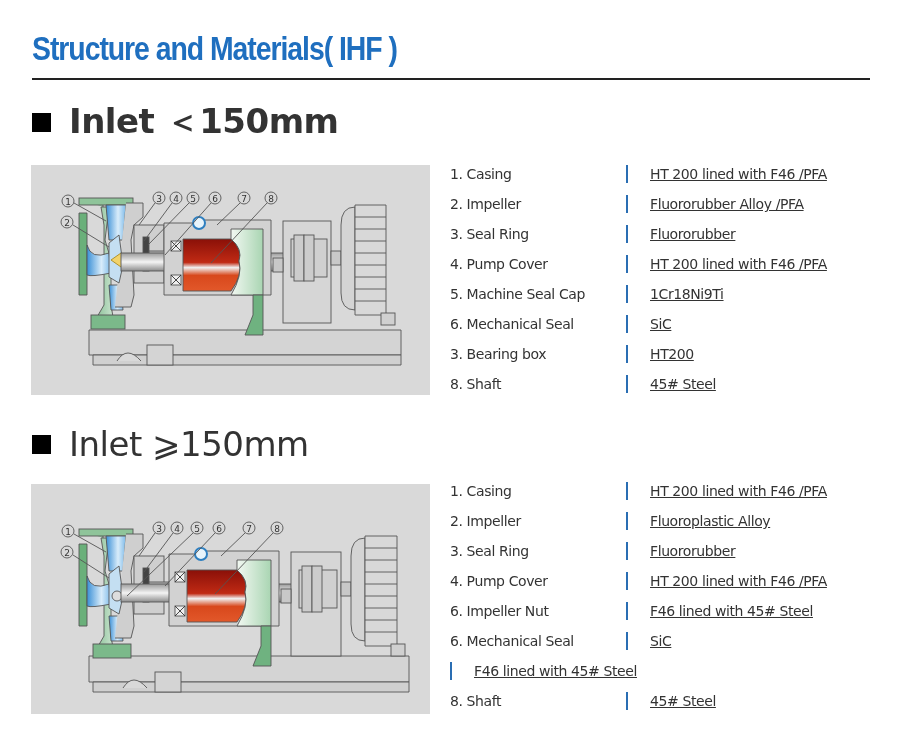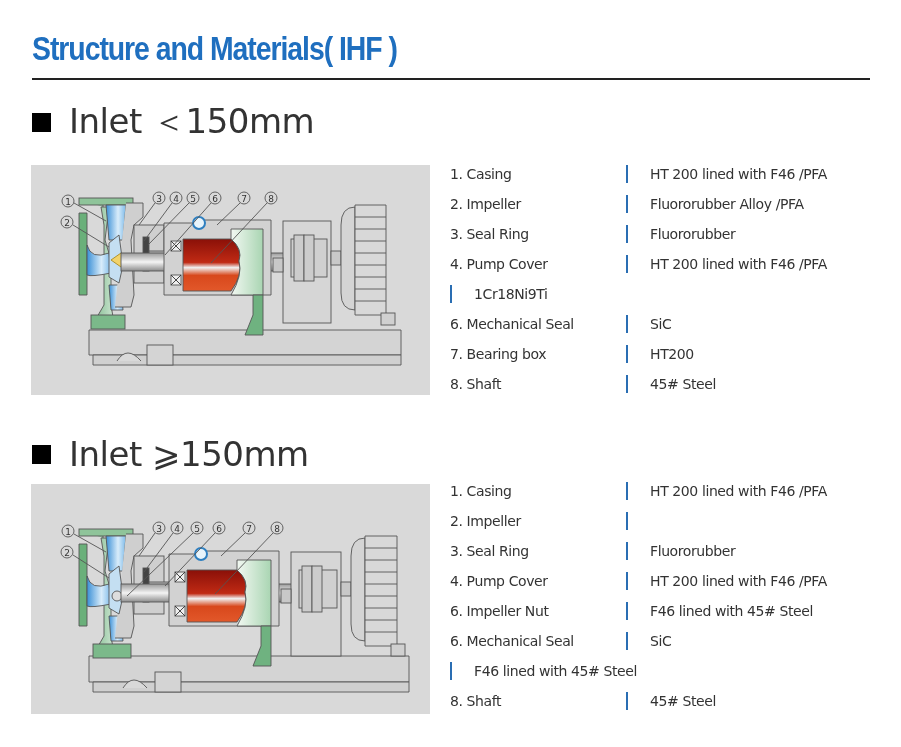--- a/index.html
+++ b/index.html
@@ -32,29 +32,29 @@
   }
   .diagram svg { width: 100%; height: 100%; display: block; }
 
   .parts-list { position: absolute; left: 450px; width: 440px; }
   .part-row {
     height: 30px; display: flex; align-items: center;
     font-family: "DejaVu Sans", sans-serif; font-size: 14px; color: #333;
   }
   .part-name { width: 176px; white-space: nowrap; letter-spacing: -0.4px; }
   .part-sep { width: 2px; height: 18px; background: #2a6eb3; margin-right: 22px; }
-  .part-mat { white-space: nowrap; letter-spacing: -0.4px; }
+  .part-mat { white-space: nowrap; letter-spacing: -0.4px; text-decoration: underline; }
 </style>
 </head>
 <body>
 
 <div class="title">Structure and Materials( IHF )</div>
 <div class="title-rule"></div>
 
-<div class="section-head" style="top:100px;">
+<div class="section-head" style="top:100px;font-weight:bold;">
   <span class="bullet-square"></span>
   <span class="section-text">Inlet ＜150mm</span>
 </div>
 
 <div class="diagram" style="top:165px;">
   <svg viewBox="0 0 399 230" xmlns="http://www.w3.org/2000/svg">
     <defs>
       <linearGradient id="blueG1" x1="0" y1="0" x2="1" y2="0">
         <stop offset="0" stop-color="#3a8fd6"></stop>
           <stop offset="0.6" stop-color="#d8ecfa"></stop>
@@ -200,41 +200,42 @@
       <span class="part-name">3. Seal Ring</span>
       <span class="part-sep"></span>
       <span class="part-mat">Fluororubber</span>
     </div>
   <div class="part-row">
       <span class="part-name">4. Pump Cover</span>
       <span class="part-sep"></span>
       <span class="part-mat">HT 200 lined with F46 /PFA</span>
     </div>
   <div class="part-row">
+      <span class="part-name">5. Machine Seal Cap</span>
       <span class="part-sep"></span>
       <span class="part-mat">1Cr18Ni9Ti</span>
     </div>
   <div class="part-row">
       <span class="part-name">6. Mechanical Seal</span>
       <span class="part-sep"></span>
       <span class="part-mat">SiC</span>
     </div>
   <div class="part-row">
-      <span class="part-name">7. Bearing box</span>
+      <span class="part-name">3. Bearing box</span>
       <span class="part-sep"></span>
       <span class="part-mat">HT200</span>
     </div>
   <div class="part-row">
       <span class="part-name">8. Shaft</span>
       <span class="part-sep"></span>
       <span class="part-mat">45# Steel</span>
     </div>
 </div>
 
-<div class="section-head" style="top:432px;">
+<div class="section-head" style="top:422px;">
   <span class="bullet-square"></span>
   <span class="section-text">Inlet ⩾150mm</span>
 </div>
 
 <div class="diagram" style="top:484px;">
   <svg viewBox="0 0 399 230" xmlns="http://www.w3.org/2000/svg">
     <defs>
       <linearGradient id="blueG2" x1="0" y1="0" x2="1" y2="0">
         <stop offset="0" stop-color="#3a8fd6"></stop>
           <stop offset="0.6" stop-color="#d8ecfa"></stop>
@@ -350,20 +351,21 @@
 
 <div class="parts-list" style="top:476px;">
   <div class="part-row">
       <span class="part-name">1. Casing</span>
       <span class="part-sep"></span>
       <span class="part-mat">HT 200 lined with F46 /PFA</span>
     </div>
   <div class="part-row">
       <span class="part-name">2. Impeller</span>
       <span class="part-sep"></span>
+      <span class="part-mat">Fluoroplastic Alloy</span>
     </div>
   <div class="part-row">
       <span class="part-name">3. Seal Ring</span>
       <span class="part-sep"></span>
       <span class="part-mat">Fluororubber</span>
     </div>
   <div class="part-row">
       <span class="part-name">4. Pump Cover</span>
       <span class="part-sep"></span>
       <span class="part-mat">HT 200 lined with F46 /PFA</span>

